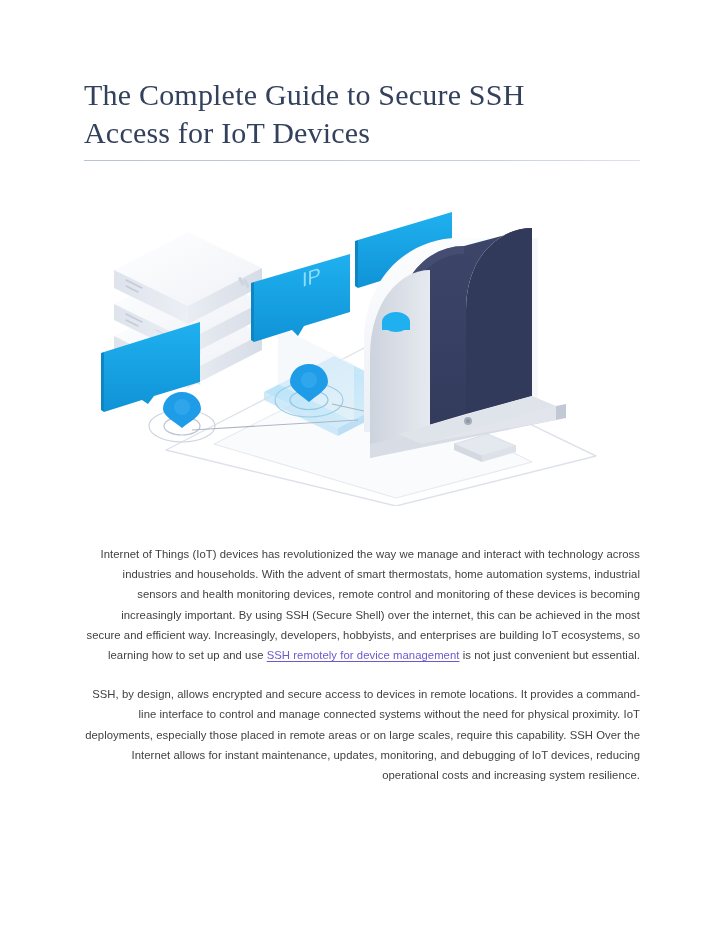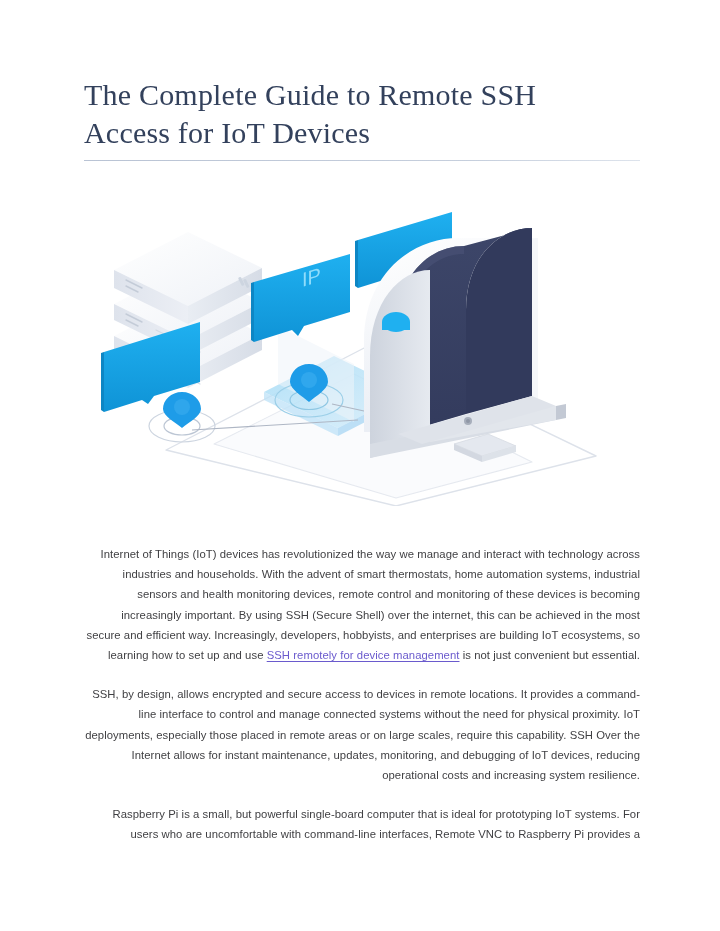--- a/index.html
+++ b/index.html
@@ -84,21 +84,21 @@
     text-decoration: underline;
     text-underline-offset: 1.5px;
   }
 </style>
 </head>
 <body>
 
 <div class="page">
 
   <div class="title-block">
-    <h1 class="doc-title">The Complete Guide to Remote SSH
+    <h1 class="doc-title">The Complete Guide to Secure SSH
 Access for IoT Devices</h1>
   </div>
   <div class="title-rule"></div>
 
   <div class="illustration">
     <svg viewBox="0 0 540 300" xmlns="http://www.w3.org/2000/svg">
       <defs>
         <linearGradient id="gSrvTop" x1="0" y1="0" x2="1" y2="1">
           <stop offset="0" stop-color="#ffffff"></stop>
           <stop offset="1" stop-color="#eff2f7"></stop>
@@ -240,16 +240,15 @@
       <ellipse cx="300" cy="116" rx="14" ry="10" fill="#1fb0f0"></ellipse>
       <path d="M 286 116 L 314 116 L 314 124 L 286 124 Z" fill="#1fb0f0"></path>
     </svg>
   </div>
 
   <div class="body-copy">
     <p class="para">
       <span>Internet of Things (IoT) devices has revolutionized the way we manage and interact with technology across industries and households. With the advent of smart thermostats, home automation systems, industrial sensors and health monitoring devices, remote control and monitoring of these devices is becoming increasingly important. By using SSH (Secure Shell) over the internet, this can be achieved in the most secure and efficient way. Increasingly, developers, hobbyists, and enterprises are building IoT ecosystems, so learning how to set up and use </span><a class="inline-link">SSH remotely for device management</a><span> is not just convenient but essential.</span>
     </p>
     <p class="para">SSH, by design, allows encrypted and secure access to devices in remote locations. It provides a command-line interface to control and manage connected systems without the need for physical proximity. IoT deployments, especially those placed in remote areas or on large scales, require this capability. SSH Over the Internet allows for instant maintenance, updates, monitoring, and debugging of IoT devices, reducing operational costs and increasing system resilience.</p>
-    <p class="para">Raspberry Pi is a small, but powerful single-board computer that is ideal for prototyping IoT systems. For users who are uncomfortable with command-line interfaces, Remote VNC to Raspberry Pi provides a</p>
   </div>
 
 </div>
 
 </body></html>

